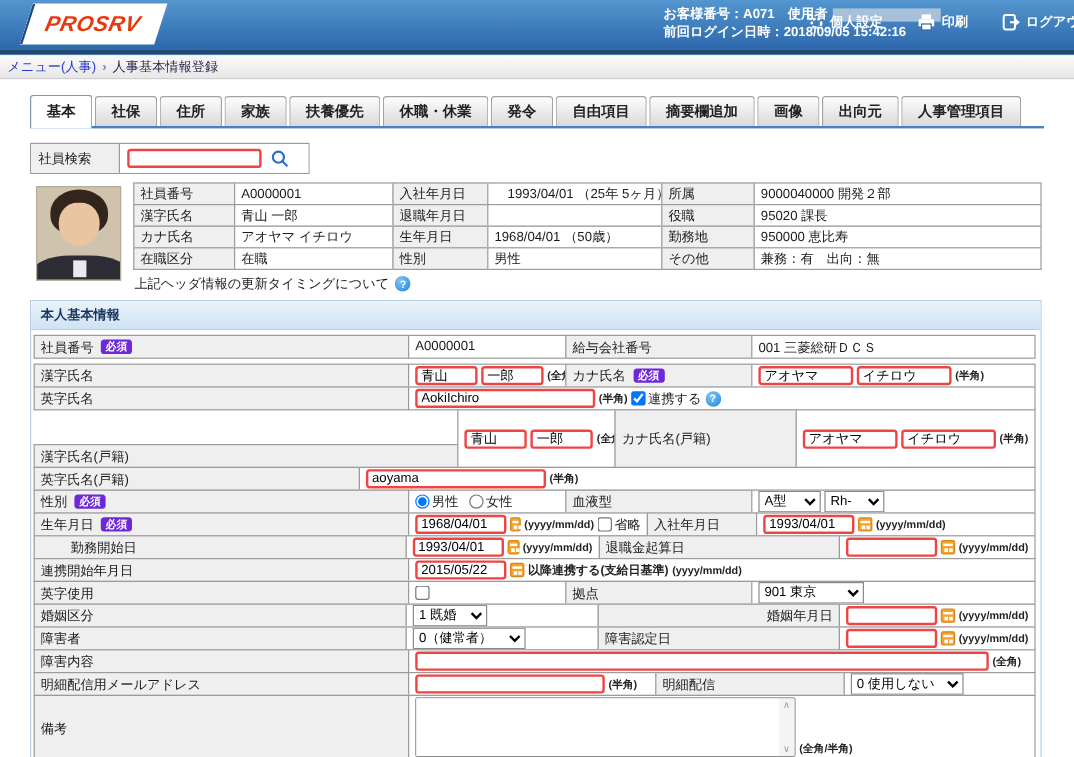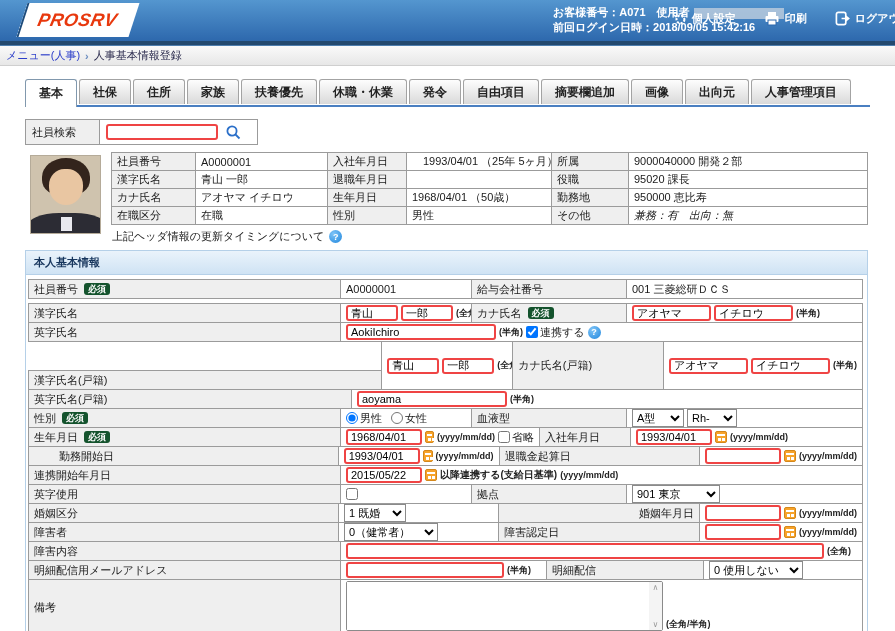--- a/index.html
+++ b/index.html
@@ -27,21 +27,21 @@
   .hbtn { display:flex; align-items:center; gap:5px; color:#fff; font-weight:bold; cursor:pointer; white-space:nowrap; }
 
   
   .crumb { height:20px; background:linear-gradient(#fafafa,#e7e7e7); border-bottom:1px solid #cfcfcf;
     display:flex; align-items:center; padding-left:6px; gap:5px; }
   .crumb .lnk { color:#2a3cc9; }
   .crumb .sep { color:#6a8cc0; font-weight:bold; }
   .crumb .cur { color:#2b2b4e; }
 
   
-  .tabbar { display:flex; gap:2px; margin:13px 25px 0 25px;
+  .tabbar { display:flex; align-items:flex-end; gap:2px; margin:13px 25px 0 25px;
     border-bottom:2px solid #4a7fc1; }
   .tab { height:25px; padding:0 13px; display:flex; align-items:center; white-space:nowrap;
     background:linear-gradient(#fdfdfd,#d9d9d9); border:1px solid #a3a3a3; border-bottom:none;
     border-radius:3px 3px 0 0; font-size:12px; font-weight:bold; color:#222; cursor:pointer; }
   .tab.active { height:28px; background:#fff; margin-bottom:-2px; border-color:#8198ad;
     position:relative; z-index:2; }
 
   
   .searchbox { display:flex; margin:12px 0 0 25px; width:233px; border:1px solid #9b9b9b; height:26px; }
   .searchbox .slab { width:74px; background:#efefef; border-right:1px solid #9b9b9b;
@@ -66,21 +66,21 @@
   .section { margin:6px 0 0 25px; width:843px; border:1px solid #b5d0e8; background:#fff; padding-bottom:5px; }
   .sec-head { background:linear-gradient(#eaf3fb,#cfe3f4); border-bottom:1px solid #b5d0e8;
     font-weight:bold; color:#17365d; padding:4px 8px; font-size:11px; }
   .formarea { padding:5px 4px 0 3px; }
   .ftable { margin-bottom:5px; }
   .frow { display:flex; }
   .fcell { border:1px solid #9b9b9b; margin-left:-1px; margin-top:-1px; min-height:20px;
     display:flex; align-items:center; padding:0 5px; background:#fff; gap:3px; white-space:nowrap; }
   .fcell.lab { background:#efefef; justify-content:flex-start; gap:6px; }
   .fcell.grow { flex:1; }
-  .badge { background:#14532d; color:#fff; font-size:9px; font-weight:bold; border-radius:3px;
+  .badge { background:#6d28d9; color:#fff; font-size:9px; font-weight:bold; border-radius:3px;
     padding:1px 4px; line-height:1.2; }
   .txt { height:16px; border:2px solid #ef4444; border-radius:3px; font-size:11px; padding:0 3px;
     font-family:"Liberation Sans","DejaVu Sans",sans-serif; }
   .fmt { font-size:9px; font-weight:bold; color:#222; }
   .plain { font-size:10px; font-weight:bold; color:#222; }
   .valtext { font-size:11px; }
   select { height:18px; font-size:11px; font-family:"Liberation Sans","DejaVu Sans",sans-serif;
     border:1px solid #8a8a8a; background:#fff; }
   input[type=checkbox], input[type=radio] { width:12px; height:12px; margin:0 2px 0 0; }
   .help { display:inline-flex; width:13px; height:13px; border-radius:50%;
@@ -202,21 +202,21 @@
         <div class="scell" style="width: 146px;">1968/04/01 （50歳）</div>
         <div class="scell lab" style="width: 78px;">勤務地</div>
         <div class="scell" style="flex: 1 1 0%;">950000 恵比寿</div>
       </div>
       <div class="srow">
         <div class="scell lab" style="width: 85px;">在職区分</div>
         <div class="scell" style="width: 133px;">在職</div>
         <div class="scell lab" style="width: 80px;">性別</div>
         <div class="scell" style="width: 146px;">男性</div>
         <div class="scell lab" style="width: 78px;">その他</div>
-        <div class="scell" style="flex: 1 1 0%; font-style: italic;">兼務：有　出向：無</div>
+        <div class="scell" style="flex: 1 1 0%;">兼務：有　出向：無</div>
       </div>
     </div>
   <div class="sumnote">
     <span>上記ヘッダ情報の更新タイミングについて</span>
     <span class="help">?</span>
   </div>
 </div>
 
 <div class="section">
   <div class="sec-head">本人基本情報</div>
@@ -284,21 +284,21 @@
           <div class="fcell lab" style="width: 156px;">
             <span>カナ氏名(戸籍)</span>
           </div>
           <div class="fcell grow">
             <input class="txt" value="アオヤマ" style="width: 79px;">
             <input class="txt" value="イチロウ" style="width: 79px;">
             <span class="fmt">(半角)</span>
           </div>
         </div>
         <div class="frow">
-          <div class="fcell lab" style="width: 324px;">
+          <div class="fcell lab" style="width: 272px;">
             <span>英字氏名(戸籍)</span>
           </div>
           <div class="fcell grow">
             <input class="txt" value="aoyama" style="width: 150px;">
             <span class="fmt">(半角)</span>
           </div>
         </div>
         <div class="frow">
           <div class="fcell lab" style="width: 313px;">
             <span>性別</span>

